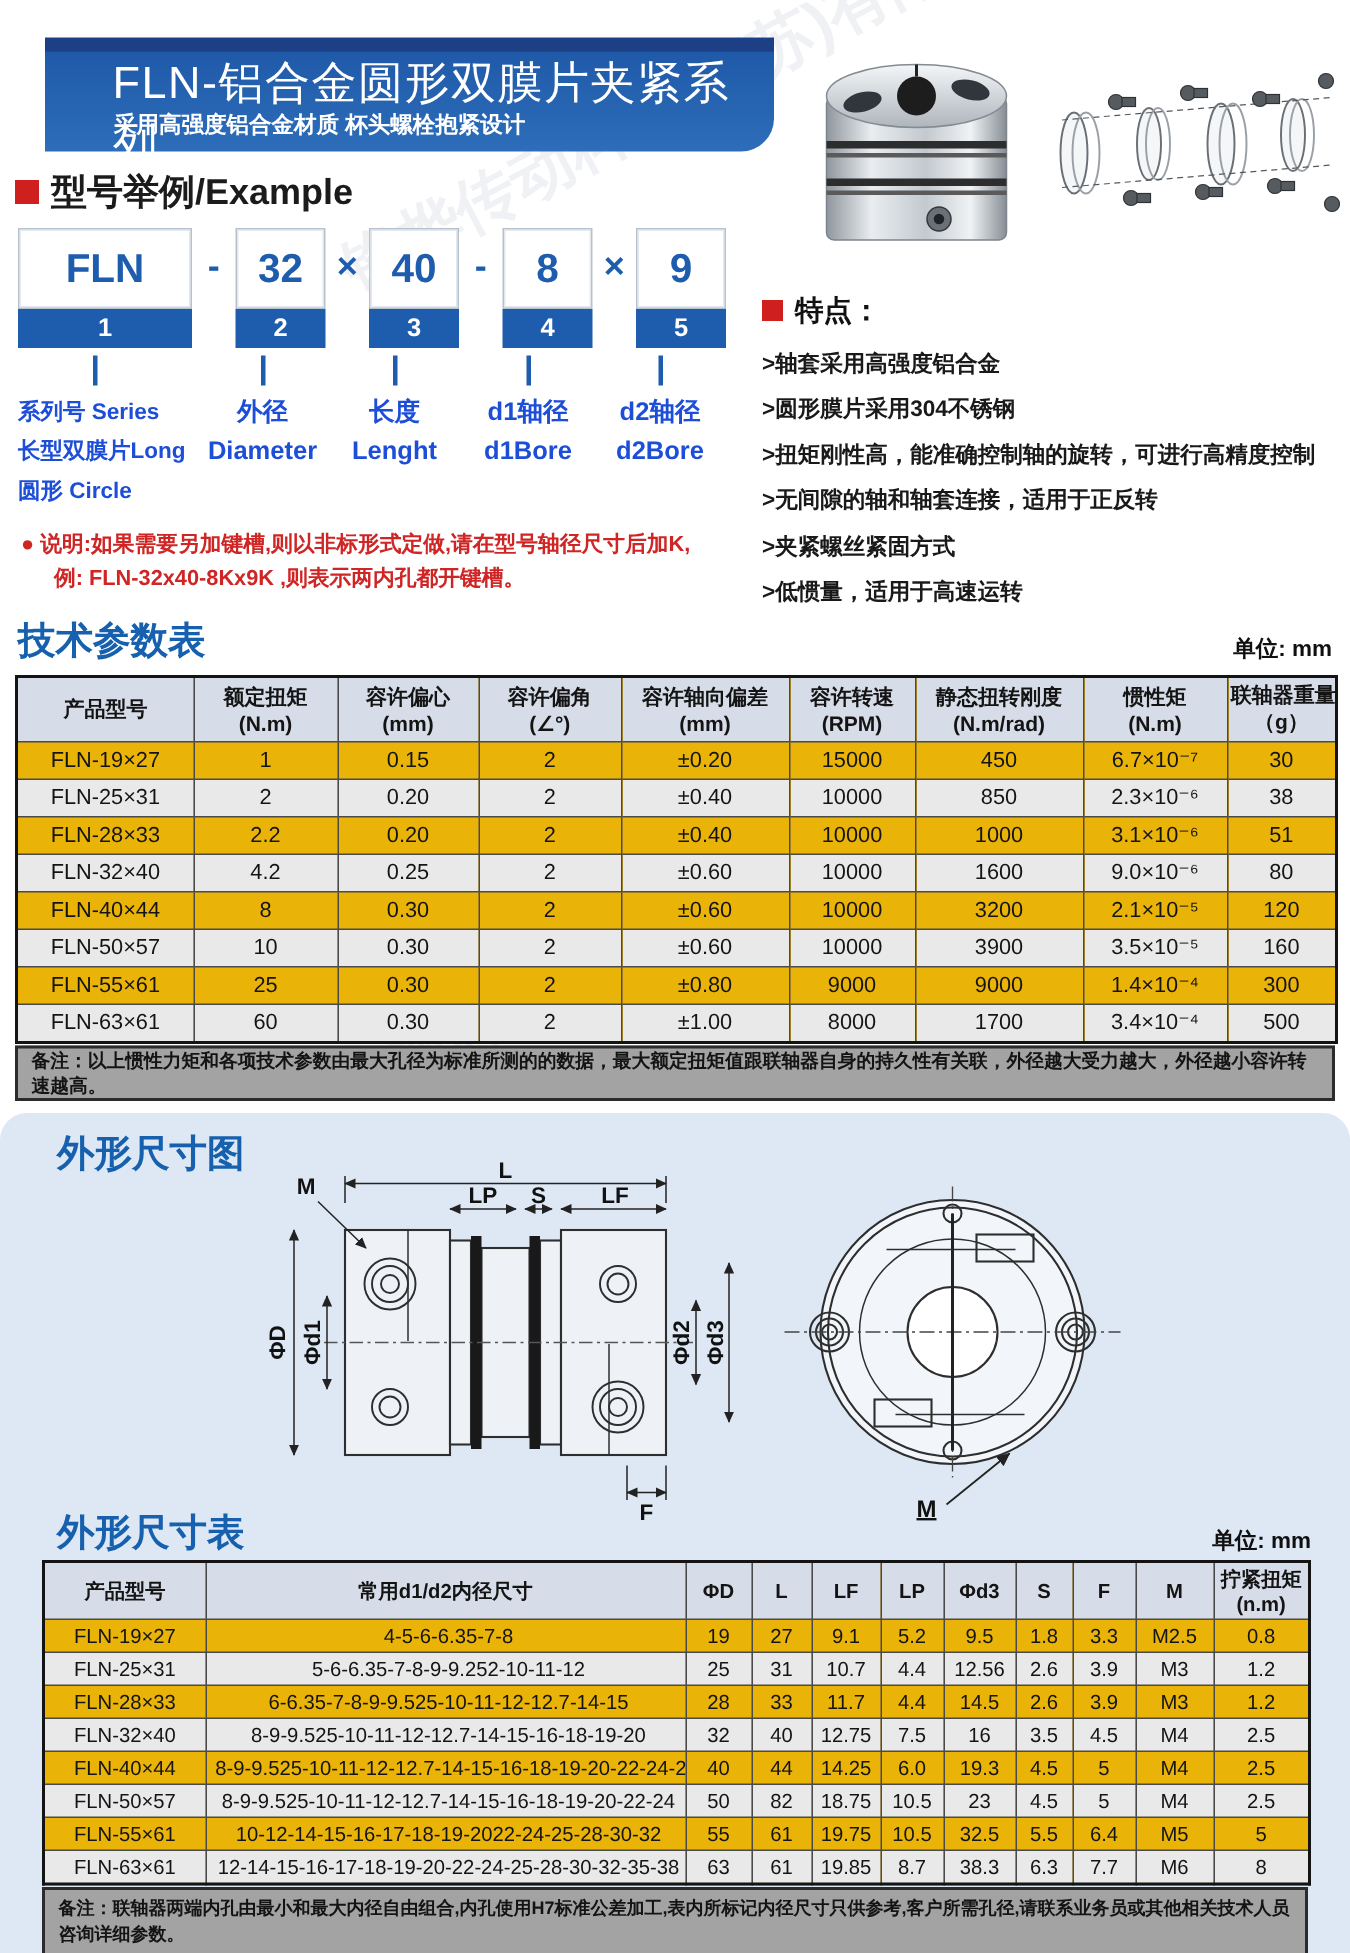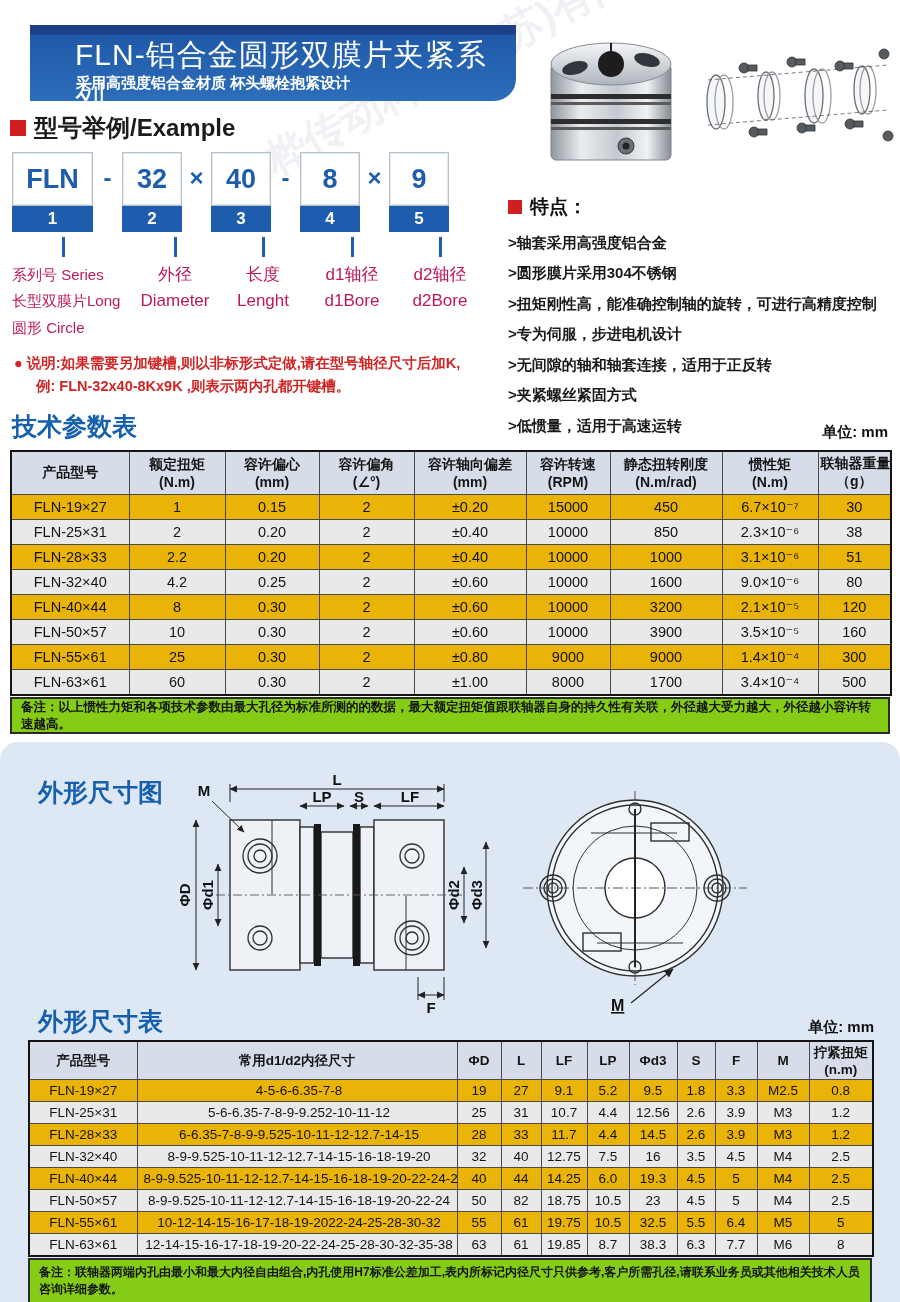--- a/index.html
+++ b/index.html
@@ -22,21 +22,21 @@
   .blue-title{position:absolute;font-size:25px;font-weight:bold;color:#1660ae;}
   .unit{position:absolute;font-size:15px;font-weight:bold;color:#101010;}
   
   #ex-row{position:absolute;left:12px;top:152px;width:480px;display:flex;align-items:flex-start;}
   .ex-col{display:flex;flex-direction:column;}
   .ex-box{background:#fff;border:1px solid #b7c1cc;box-shadow:0 0 0 1px #e3e8ee inset;
           color:#1e5dad;font-weight:bold;font-size:27px;height:52px;display:flex;align-items:center;justify-content:center;}
   .ex-num{background:#1e5dad;color:#fff;font-weight:bold;font-size:17px;height:26px;display:flex;align-items:center;justify-content:center;}
   .ex-sep{width:29px;height:52px;display:flex;align-items:center;justify-content:center;color:#1e5dad;font-weight:bold;font-size:24px;}
   .tick{position:absolute;width:3px;height:20px;background:#1e5dad;top:237px;}
-  .ex-label{position:absolute;top:262px;font-weight:normal;color:#be185d;font-size:17px;line-height:1.55;text-align:center;}
+  .ex-label{position:absolute;top:262px;font-weight:bold;color:#1d4ed8;font-size:17px;line-height:1.55;text-align:center;}
   .ex-label.first{font-size:15px;text-align:left;line-height:1.75;}
   
   #red-note{position:absolute;left:14px;top:352px;color:#cf2525;font-weight:bold;font-size:14.5px;line-height:1.6;}
   #red-note .l2{margin-left:22px;}
   
   #features{position:absolute;left:508px;top:194px;width:392px;}
   #features .fh{display:flex;align-items:center;font-size:19px;font-weight:bold;color:#111;}
   #features .fh .sq{width:14px;height:14px;}
   #features ul{list-style:none;margin:8px 0 0 0;padding:0;}
   #features li{font-size:15px;font-weight:bold;color:#191919;line-height:2.03;}
@@ -46,21 +46,21 @@
   .dtable th,.dtable td{border:1.5px solid #4a4a4a;text-align:center;overflow:hidden;white-space:nowrap;padding:0 2px;}
   .dtable th{background:#d7dde8;font-weight:bold;}
   .dtable tbody tr:nth-child(even) td{background:#e9e9e9;}
   #tech-table{position:absolute;left:10px;top:450px;width:880px;}
   #tech-table th{font-size:14px;height:24px;padding:3px 2px;}
   #tech-table td{font-size:14.5px;height:24px;}
   #dim-table{position:absolute;left:28px;top:1040px;width:844px;}
   #dim-table th{font-size:13.5px;padding:2px;}
   #dim-table td{font-size:13.5px;height:21px;}
   #dim-table td.c-left{text-align:center;padding-left:6px;}
-  .note-box{position:absolute;border:2px solid #2b2b2b;background:#84cc16;display:flex;align-items:center;
+  .note-box{position:absolute;border:2px solid #2b2b2b;background:#a3a3a3;display:flex;align-items:center;
             font-size:12.5px;font-weight:bold;color:#141414;padding:3px 9px;box-sizing:border-box;}
   
   #panel{position:absolute;left:0;top:742px;width:900px;height:560px;background:#dde8f4;border-radius:18px 18px 0 0;}
   svg text{font-family:"Liberation Sans","DejaVu Sans",sans-serif;}
 </style>
 </head>
 <body>
 
 <div id="page">
 
@@ -135,21 +135,21 @@
         <circle cx="200" cy="96" r="5"></circle>
     </g>
   </svg>
 
   <div id="ex-head">
     <span class="sq"></span>
     <span>型号举例/Example</span>
   </div>
 
   <div id="ex-row">
-      <div class="ex-col" style="width: 81px;">
+      <div class="ex-col" style="width: 116px;">
         <div class="ex-box">FLN</div>
         <div class="ex-num">1</div>
       </div>
       <div class="ex-sep">-</div>
       <div class="ex-col" style="width: 60px;">
         <div class="ex-box">32</div>
         <div class="ex-num">2</div>
       </div>
       <div class="ex-sep">×</div>
       <div class="ex-col" style="width: 60px;">
@@ -187,21 +187,20 @@
 
   <div id="features">
     <div class="fh">
       <span class="sq"></span>
       <span>特点：</span>
     </div>
     <ul id="feature-list">
         <li>&gt;轴套采用高强度铝合金</li>
         <li>&gt;圆形膜片采用304不锈钢</li>
         <li>&gt;扭矩刚性高，能准确控制轴的旋转，可进行高精度控制</li>
-        <li>&gt;专为伺服，步进电机设计</li>
         <li>&gt;无间隙的轴和轴套连接，适用于正反转</li>
         <li>&gt;夹紧螺丝紧固方式</li>
         <li>&gt;低惯量，适用于高速运转</li>
       </ul>
   </div>
 
   <div class="blue-title" style="left:12px;top:410px;">技术参数表</div>
   <div class="unit" style="right:12px;top:423px;">单位: mm</div>
   <table id="tech-table" class="dtable">
       <colgroup>
@@ -315,21 +314,21 @@
           <td>8000</td>
           <td>1700</td>
           <td>3.4×10⁻⁴</td>
           <td>500</td>
         </tr>
       </tbody>
     </table>
   <div class="note-box" style="left:10px;top:697px;width:880px;height:37px;">备注：以上惯性力矩和各项技术参数由最大孔径为标准所测的的数据，最大额定扭矩值跟联轴器自身的持久性有关联，外径越大受力越大，外径越小容许转速越高。</div>
 
   <div id="panel"></div>
-  <div class="blue-title" style="left:38px;top:752px;margin-top:24px;">外形尺寸图</div>
+  <div class="blue-title" style="left:38px;top:752px;">外形尺寸图</div>
 
   <svg style="position:absolute;left:172px;top:772px;" width="336" height="246" viewBox="0 0 336 246">
     <defs>
       <marker id="ar" viewBox="0 0 8 8" refX="7" refY="4" markerWidth="8" markerHeight="8" orient="auto-start-reverse">
         <path d="M0,0.6 L7.6,4 L0,7.4 z" fill="#222"></path>
       </marker>
     </defs>
     <g stroke="#2e2e2e" stroke-width="1.4" fill="#eef2f7">
       <rect x="58" y="48" width="70" height="150"></rect>
       <rect x="128" y="55" width="14" height="136"></rect>

